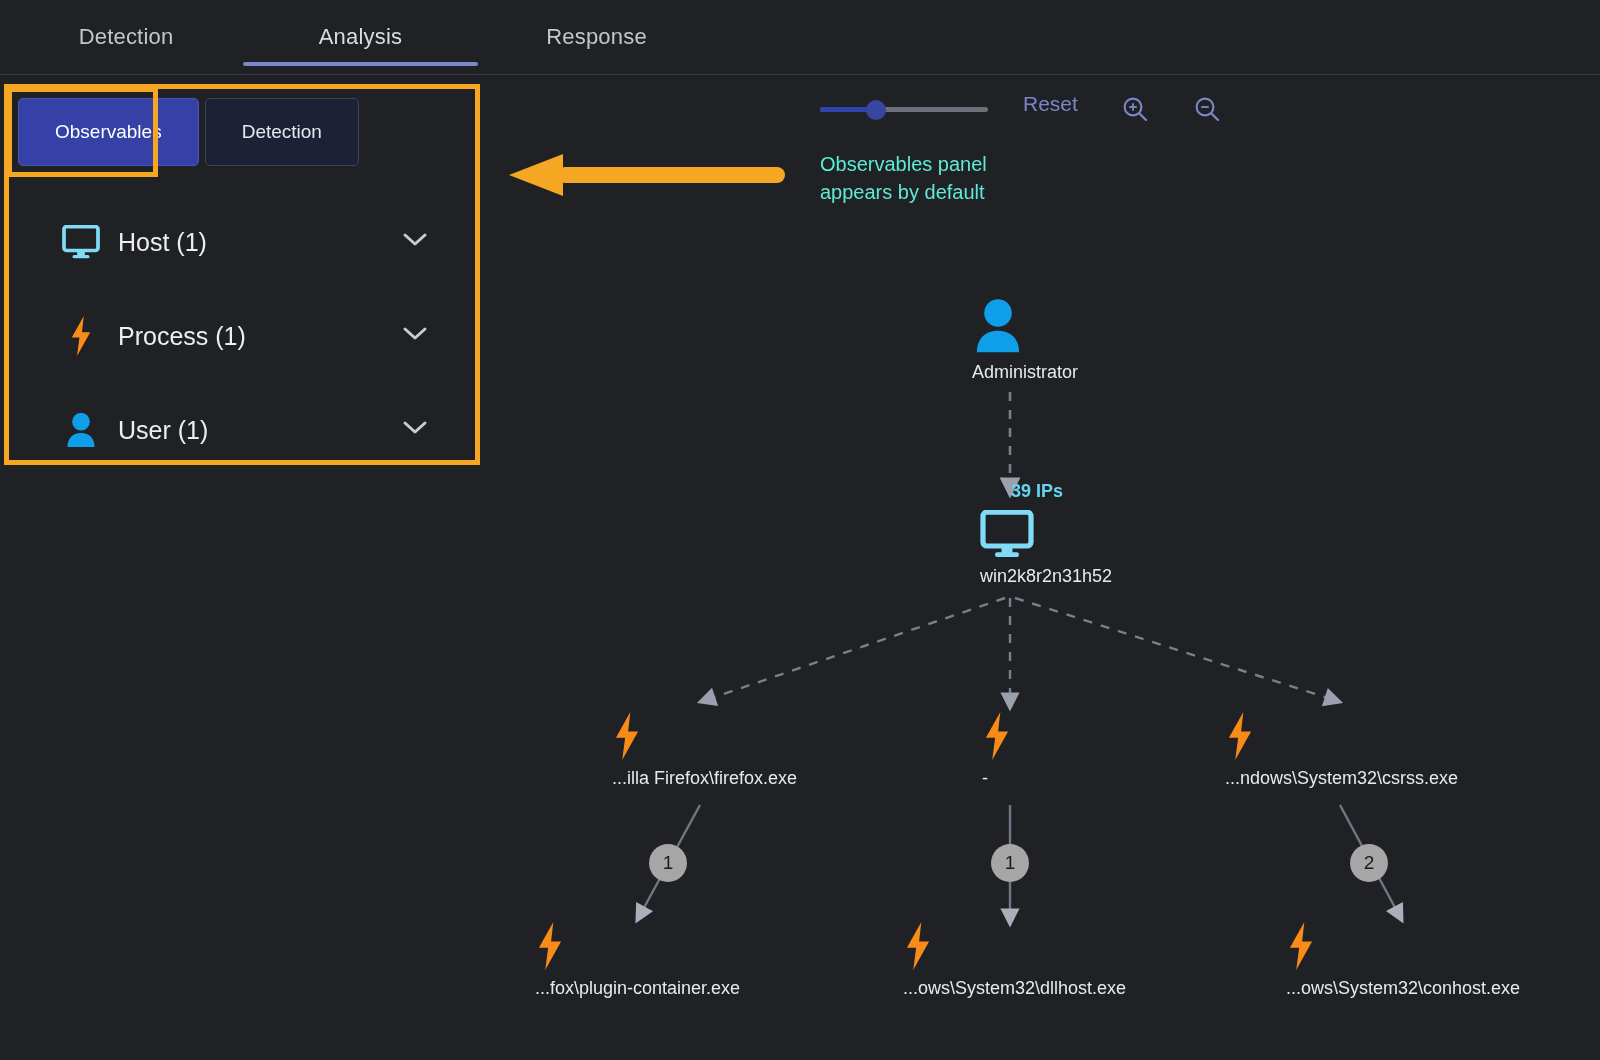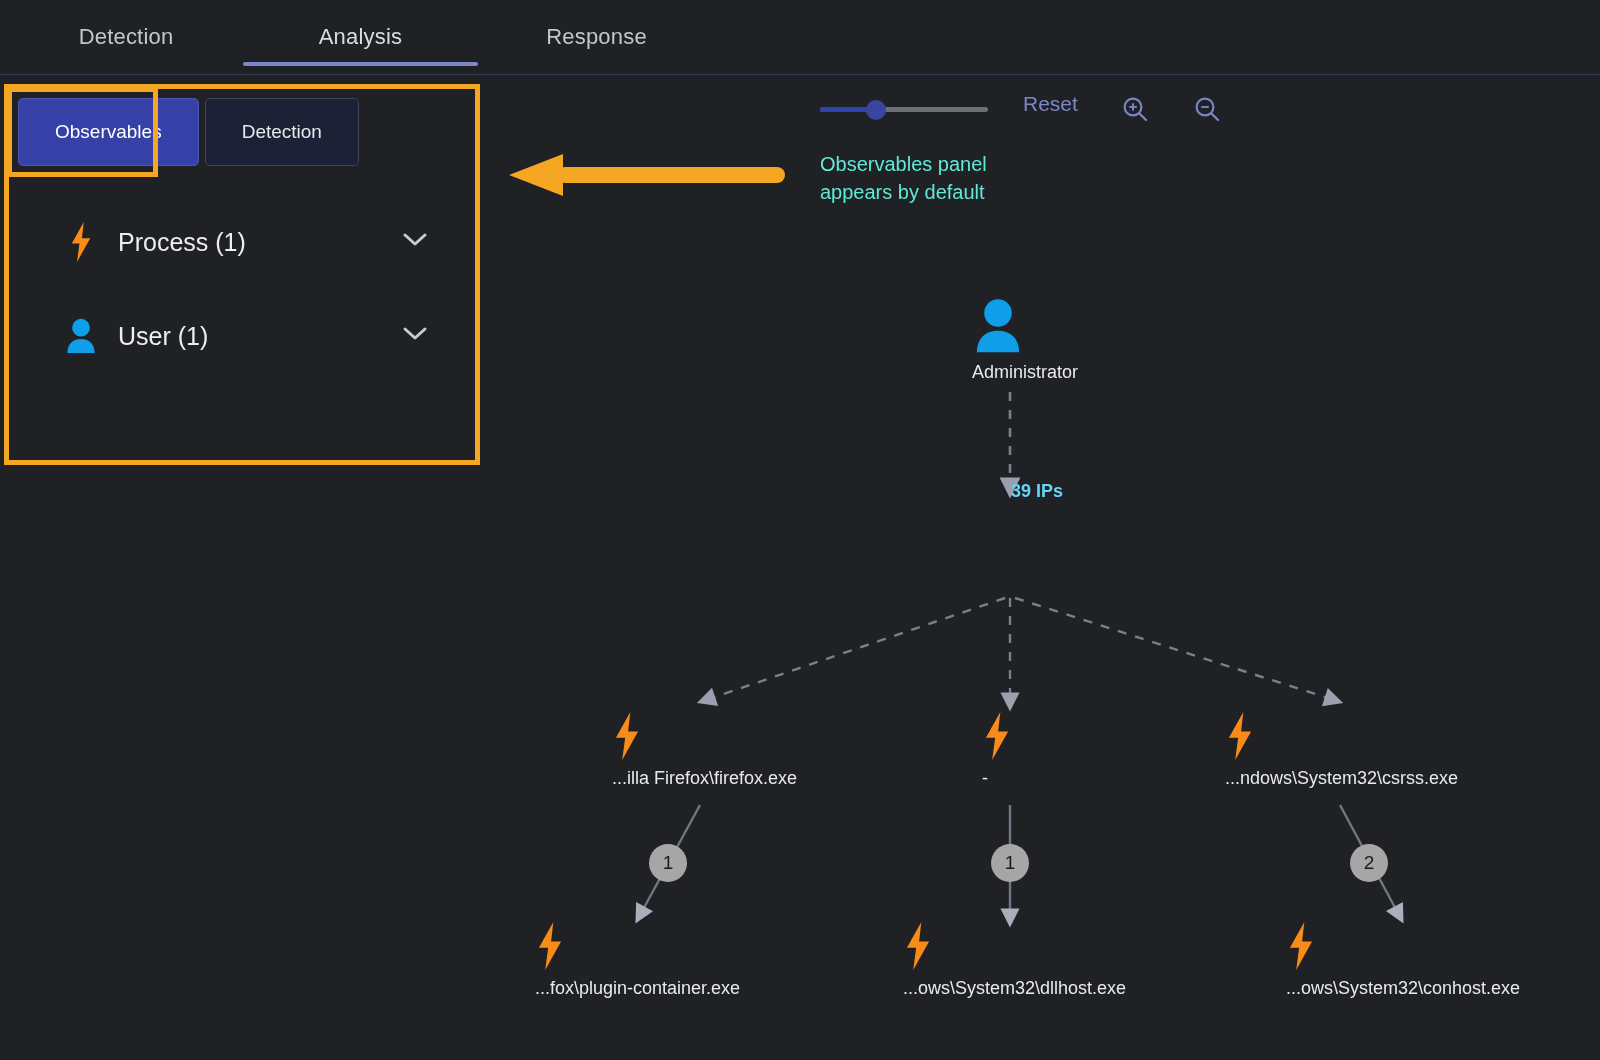--- a/index.html
+++ b/index.html
@@ -122,20 +122,35 @@
     <div class="seg-btn active">
       <span>Observables</span>
     </div>
     <div class="seg-btn inactive">
       <span>Detection</span>
     </div>
   </div>
 
   <div class="obs-list">
 
+    <div class="obs-row">
+      <span class="obs-icon">
+        <svg width="38" height="34" viewBox="0 0 24 22">
+          <rect x="1" y="1" width="22" height="15.5" rx="1.8" fill="none" stroke="#7fdcf7" stroke-width="2.4"></rect>
+          <rect x="9.5" y="17" width="5" height="3.2" fill="#7fdcf7"></rect>
+          <rect x="6.5" y="19.4" width="11" height="2.1" rx="1" fill="#7fdcf7"></rect>
+        </svg>
+      </span>
+      <span class="obs-label">Host (1)</span>
+      <span class="obs-chev">
+        <svg width="26" height="16" viewBox="0 0 26 16">
+          <path d="M3 3 L13 12 L23 3" fill="none" stroke="#c8cbd2" stroke-width="3" stroke-linecap="round" stroke-linejoin="round"></path>
+        </svg>
+      </span>
+    </div>
 
     <div class="obs-row">
       <span class="obs-icon">
         <svg width="26" height="40" viewBox="0 0 16 26">
           <path d="M9.8 0 L2 14 L7 14 L5.4 26 L14 10.5 L8.6 10.5 Z" fill="#f98c19"></path>
         </svg>
       </span>
       <span class="obs-label">Process (1)</span>
       <span class="obs-chev">
         <svg width="26" height="16" viewBox="0 0 26 16">
@@ -222,20 +237,28 @@
     <div class="node" style="left:972px; top:58px;">
       <svg width="52" height="56" viewBox="0 0 24 26">
         <circle cx="12" cy="7" r="6.4" fill="#0f9ee8"></circle>
         <path d="M12 15.2 C5.6 15.2 2.2 19.4 2.2 25.2 L21.8 25.2 C21.8 19.4 18.4 15.2 12 15.2 Z" fill="#0f9ee8"></path>
       </svg>
       <span class="node-label">Administrator</span>
     </div>
 
     <span class="edge-label" style="left:1011px; top:241px;">39 IPs</span>
 
+    <div class="node" style="left:980px; top:270px;">
+      <svg width="54" height="48" viewBox="0 0 24 22">
+        <rect x="1" y="1" width="22" height="15.5" rx="1.8" fill="none" stroke="#7fdcf7" stroke-width="2.4"></rect>
+        <rect x="9.5" y="17" width="5" height="3.2" fill="#7fdcf7"></rect>
+        <rect x="6.5" y="19.4" width="11" height="2.1" rx="1" fill="#7fdcf7"></rect>
+      </svg>
+      <span class="node-label">win2k8r2n31h52</span>
+    </div>
 
     <div class="node" style="left:612px; top:472px; width:178px;">
       <svg width="30" height="48" viewBox="0 0 16 26">
         <path d="M9.8 0 L2 14 L7 14 L5.4 26 L14 10.5 L8.6 10.5 Z" fill="#f98c19"></path>
       </svg>
       <span class="node-label">...illa Firefox\firefox.exe</span>
     </div>
 
     <div class="node" style="left:982px; top:472px; width:56px;">
       <svg width="30" height="48" viewBox="0 0 16 26">

